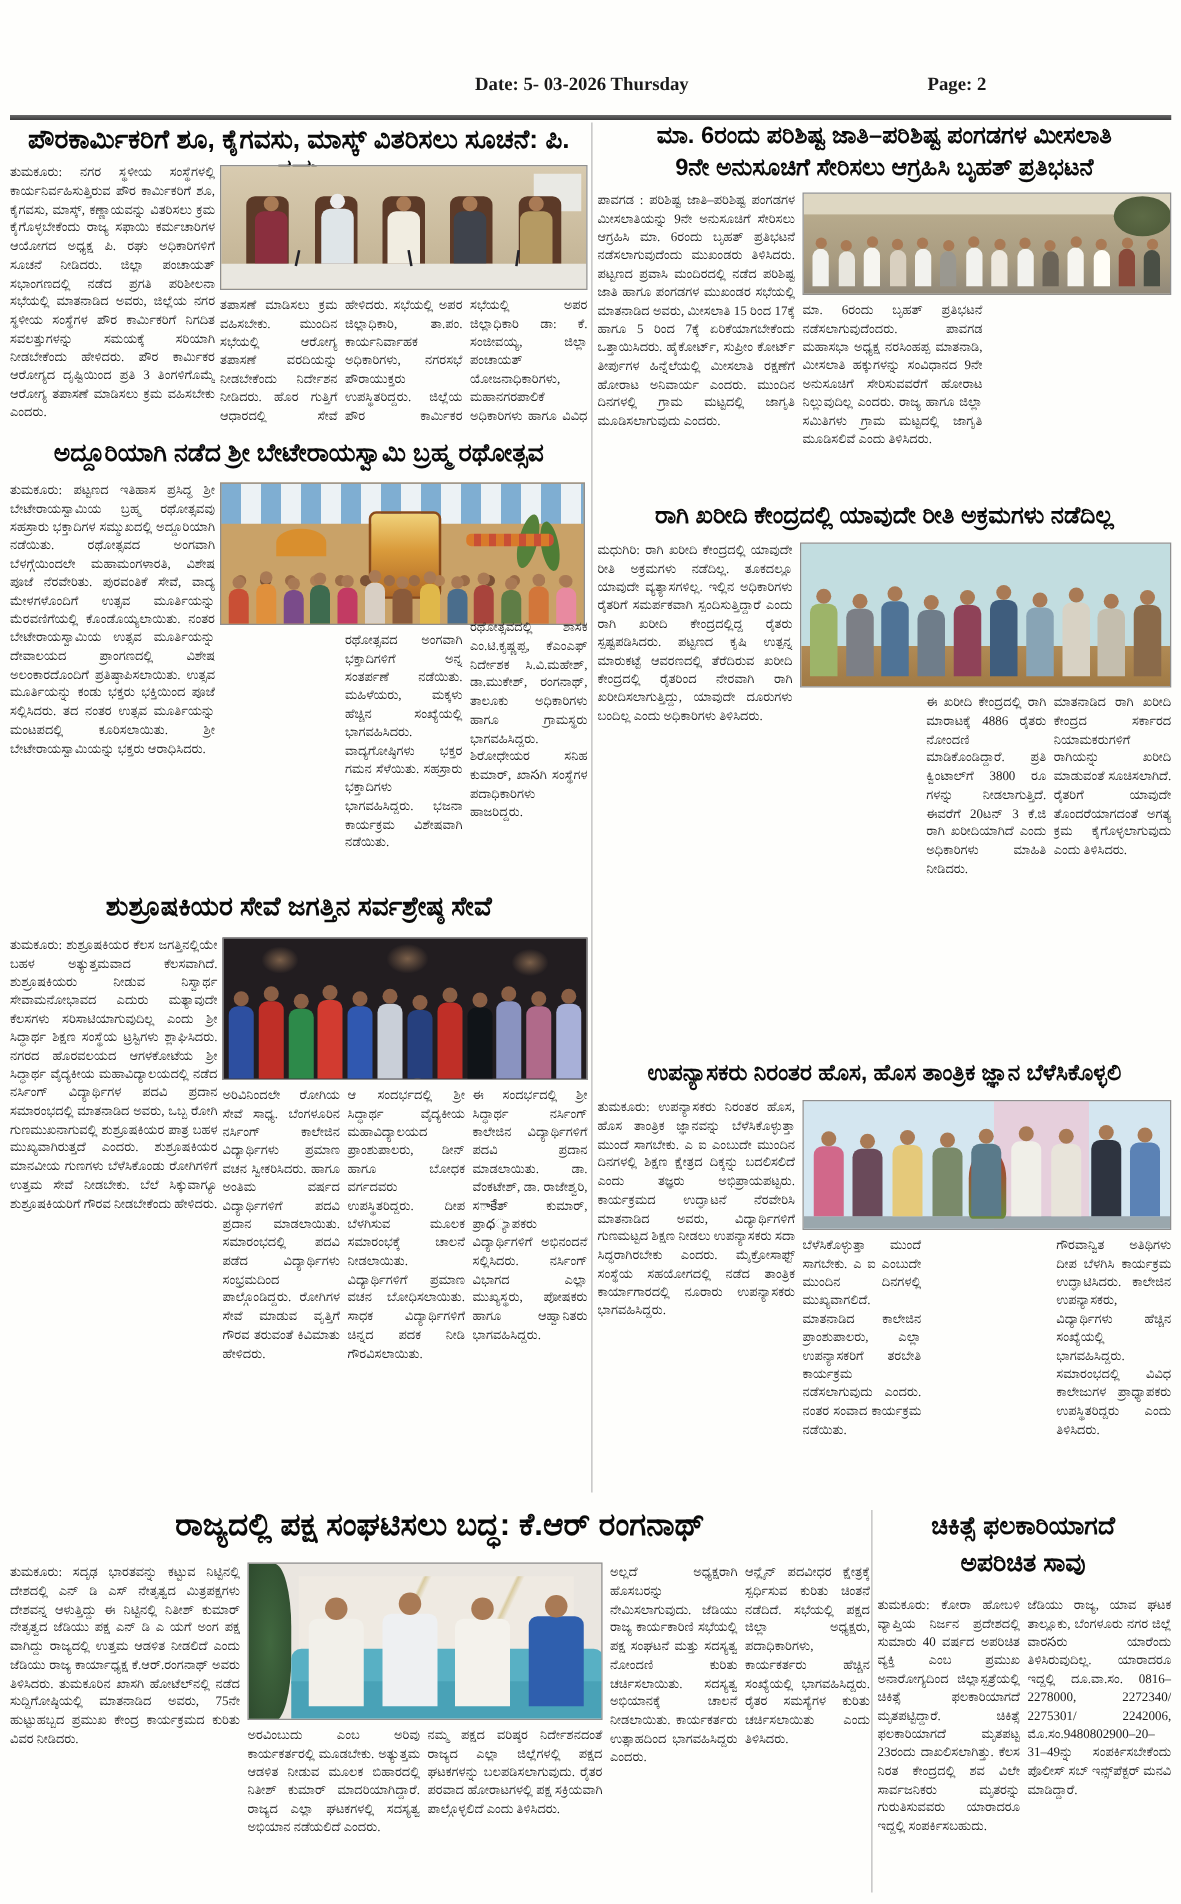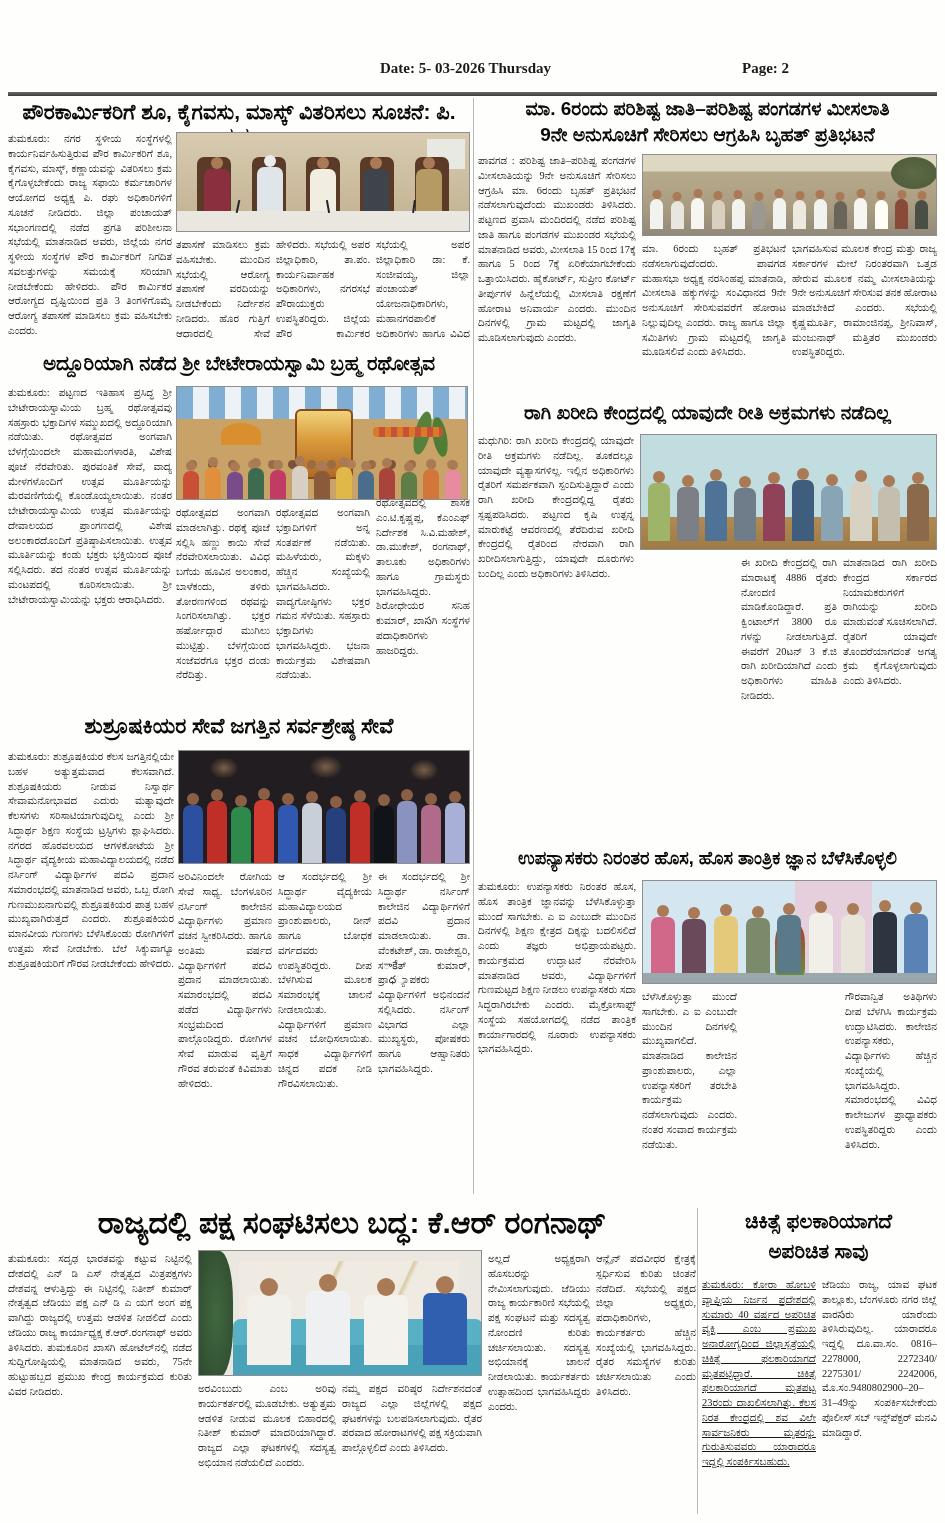--- a/index.html
+++ b/index.html
@@ -121,21 +121,20 @@
         </i>
         <i class="pp" style="width:13px;height:30px;background:#8a4a3a;">
           <b class="head" style="width:9px;height:9px;top:-9px;"></b>
         </i>
         <i class="pp" style="width:13px;height:29px;background:#4a4f45;">
           <b class="head" style="width:9px;height:9px;top:-9px;"></b>
         </i>
       </span>
   </div>
   <div class="bodycol" style="left:642px;top:242px;width:144px;height:148px;">ಮಾ. 6ರಂದು ಬೃಹತ್ ಪ್ರತಿಭಟನೆ ನಡೆಸಲಾಗುವುದೆಂದರು. ಪಾವಗಡ ಮಹಾಸಭಾ ಅಧ್ಯಕ್ಷ ನರಸಿಂಹಪ್ಪ ಮಾತನಾಡಿ, ಮೀಸಲಾತಿ ಹಕ್ಕುಗಳನ್ನು ಸಂವಿಧಾನದ 9ನೇ ಅನುಸೂಚಿಗೆ ಸೇರಿಸುವವರೆಗೆ ಹೋರಾಟ ನಿಲ್ಲುವುದಿಲ್ಲ ಎಂದರು. ರಾಜ್ಯ ಹಾಗೂ ಜಿಲ್ಲಾ ಸಮಿತಿಗಳು ಗ್ರಾಮ ಮಟ್ಟದಲ್ಲಿ ಜಾಗೃತಿ ಮೂಡಿಸಲಿವೆ ಎಂದು ತಿಳಿಸಿದರು.</div>
-  <div class="bodycol" style="left:792px;top:242px;width:145px;height:148px;">ಭಾಗವಹಿಸುವ ಮೂಲಕ ಕೇಂದ್ರ ಮತ್ತು ರಾಜ್ಯ ಸರ್ಕಾರಗಳ ಮೇಲೆ ನಿರಂತರವಾಗಿ ಒತ್ತಡ ಹೇರುವ ಮೂಲಕ ನಮ್ಮ ಮೀಸಲಾತಿಯನ್ನು 9ನೇ ಅನುಸೂಚಿಗೆ ಸೇರಿಸುವ ತನಕ ಹೋರಾಟ ಮಾಡಬೇಕಿದೆ ಎಂದರು. ಸಭೆಯಲ್ಲಿ ಕೃಷ್ಣಮೂರ್ತಿ, ರಾಮಾಂಜಿನಪ್ಪ, ಶ್ರೀನಿವಾಸ್, ಮಂಜುನಾಥ್ ಮತ್ತಿತರ ಮುಖಂಡರು ಉಪಸ್ಥಿತರಿದ್ದರು.</div>
 
   <div class="hl" style="left:8px;top:352px;width:462px;font-size:20px;">ಅದ್ದೂರಿಯಾಗಿ ನಡೆದ ಶ್ರೀ ಬೇಟೇರಾಯಸ್ವಾಮಿ ಬ್ರಹ್ಮ ರಥೋತ್ಸವ</div>
   <div class="bodycol" style="left:8px;top:386px;width:164px;height:318px;">ತುಮಕೂರು: ಪಟ್ಟಣದ ಇತಿಹಾಸ ಪ್ರಸಿದ್ಧ ಶ್ರೀ ಬೇಟೇರಾಯಸ್ವಾಮಿಯ ಬ್ರಹ್ಮ ರಥೋತ್ಸವವು ಸಹಸ್ರಾರು ಭಕ್ತಾದಿಗಳ ಸಮ್ಮುಖದಲ್ಲಿ ಅದ್ದೂರಿಯಾಗಿ ನಡೆಯಿತು. ರಥೋತ್ಸವದ ಅಂಗವಾಗಿ ಬೆಳಗ್ಗೆಯಿಂದಲೇ ಮಹಾಮಂಗಳಾರತಿ, ವಿಶೇಷ ಪೂಜೆ ನೆರವೇರಿತು. ಪುರವಂತಿಕೆ ಸೇವೆ, ವಾದ್ಯ ಮೇಳಗಳೊಂದಿಗೆ ಉತ್ಸವ ಮೂರ್ತಿಯನ್ನು ಮೆರವಣಿಗೆಯಲ್ಲಿ ಕೊಂಡೊಯ್ಯಲಾಯಿತು. ನಂತರ ಬೇಟೇರಾಯಸ್ವಾಮಿಯ ಉತ್ಸವ ಮೂರ್ತಿಯನ್ನು ದೇವಾಲಯದ ಪ್ರಾಂಗಣದಲ್ಲಿ ವಿಶೇಷ ಅಲಂಕಾರದೊಂದಿಗೆ ಪ್ರತಿಷ್ಠಾಪಿಸಲಾಯಿತು. ಉತ್ಸವ ಮೂರ್ತಿಯನ್ನು ಕಂಡು ಭಕ್ತರು ಭಕ್ತಿಯಿಂದ ಪೂಜೆ ಸಲ್ಲಿಸಿದರು. ತದ ನಂತರ ಉತ್ಸವ ಮೂರ್ತಿಯನ್ನು ಮಂಟಪದಲ್ಲಿ ಕೂರಿಸಲಾಯಿತು. ಶ್ರೀ ಬೇಟೇರಾಯಸ್ವಾಮಿಯನ್ನು ಭಕ್ತರು ಆರಾಧಿಸಿದರು.</div>
   <div class="photo" style="left:176px;top:386px;width:292px;height:114px;background:#c9a268;">
     <i class="blk" style="left:0;top:0;width:100%;height:32px;background:repeating-linear-gradient(90deg,#7fae d2 0,#7faed2 16px,#ecf2f5 16px,#ecf2f5 32px);background:repeating-linear-gradient(90deg,#7faed2 0,#7faed2 16px,#ecf2f5 16px,#ecf2f5 32px);"></i>
     <i class="blk" style="left:44px;top:36px;width:40px;height:22px;background:#d98f2e;border-radius:50% 50% 0 0;"></i>
     <i class="blk" style="left:118px;top:22px;width:54px;height:66px;background:linear-gradient(180deg,#f0d27a,#d99a3a 45%,#b06a28);border:2px solid #8a4a1a;border-radius:6px;"></i>
     <i class="blk" style="left:238px;top:24px;width:15px;height:44px;background:#55813a;border-radius:50%;transform:rotate(14deg);"></i>
     <i class="blk" style="left:256px;top:30px;width:14px;height:40px;background:#4f7d35;border-radius:50%;transform:rotate(-10deg);"></i>
     <i class="blk" style="left:196px;top:40px;width:70px;height:10px;background:repeating-linear-gradient(90deg,#d97a2a 0,#d97a2a 6px,#c94f35 6px,#c94f35 12px);border-radius:4px;"></i>
@@ -190,21 +189,20 @@
           <b class="head" style="width:10px;height:10px;top:-10px;"></b>
         </i>
         <i class="pp" style="width:16px;height:30px;background:#d2763a;">
           <b class="head" style="width:10px;height:10px;top:-10px;"></b>
         </i>
         <i class="pp" style="width:16px;height:29px;background:#e88aa0;">
           <b class="head" style="width:10px;height:10px;top:-10px;"></b>
         </i>
       </span>
   </div>
-  <div class="bodycol" style="left:176px;top:506px;width:94px;height:198px;">ರಥೋತ್ಸವದ ಅಂಗವಾಗಿ ಮಾಡಲಾಗಿತ್ತು. ರಥಕ್ಕೆ ಪೂಜೆ ಸಲ್ಲಿಸಿ ಹಣ್ಣು ಕಾಯಿ ಸೇವೆ ನೆರವೇರಿಸಲಾಯಿತು. ವಿವಿಧ ಬಗೆಯ ಹೂವಿನ ಅಲಂಕಾರ, ಬಾಳೆಕಂದು, ತಳಿರು ತೋರಣಗಳಿಂದ ರಥವನ್ನು ಸಿಂಗರಿಸಲಾಗಿತ್ತು. ಭಕ್ತರ ಹರ್ಷೋದ್ಗಾರ ಮುಗಿಲು ಮುಟ್ಟಿತ್ತು. ಬೆಳಗ್ಗೆಯಿಂದ ಸಂಜೆವರೆಗೂ ಭಕ್ತರ ದಂಡು ನೆರೆದಿತ್ತು.</div>
   <div class="bodycol" style="left:276px;top:506px;width:94px;height:198px;">ರಥೋತ್ಸವದ ಅಂಗವಾಗಿ ಭಕ್ತಾದಿಗಳಿಗೆ ಅನ್ನ ಸಂತರ್ಪಣೆ ನಡೆಯಿತು. ಮಹಿಳೆಯರು, ಮಕ್ಕಳು ಹೆಚ್ಚಿನ ಸಂಖ್ಯೆಯಲ್ಲಿ ಭಾಗವಹಿಸಿದರು. ವಾದ್ಯಗೋಷ್ಠಿಗಳು ಭಕ್ತರ ಗಮನ ಸೆಳೆಯಿತು. ಸಹಸ್ರಾರು ಭಕ್ತಾದಿಗಳು ಭಾಗವಹಿಸಿದ್ದರು. ಭಜನಾ ಕಾರ್ಯಕ್ರಮ ವಿಶೇಷವಾಗಿ ನಡೆಯಿತು.</div>
   <div class="bodycol" style="left:376px;top:496px;width:94px;height:198px;">ರಥೋತ್ಸವದಲ್ಲಿ ಶಾಸಕ ಎಂ.ಟಿ.ಕೃಷ್ಣಪ್ಪ, ಕೆಎಂಎಫ್ ನಿರ್ದೇಶಕ ಸಿ.ವಿ.ಮಹೇಶ್, ಡಾ.ಮುಕೇಶ್, ರಂಗನಾಥ್, ತಾಲೂಕು ಅಧಿಕಾರಿಗಳು ಹಾಗೂ ಗ್ರಾಮಸ್ಥರು ಭಾಗವಹಿಸಿದ್ದರು. ಶಿರೋಧೇಯರ ಸನಿಹ ಕುಮಾರ್, ಖಾసಗಿ ಸಂಸ್ಥೆಗಳ ಪದಾಧಿಕಾರಿಗಳು ಹಾಜರಿದ್ದರು.</div>
 
   <div class="hl" style="left:478px;top:402px;width:459px;font-size:19px;">ರಾಗಿ ಖರೀದಿ ಕೇಂದ್ರದಲ್ಲಿ ಯಾವುದೇ ರೀತಿ ಅಕ್ರಮಗಳು ನಡೆದಿಲ್ಲ</div>
   <div class="bodycol" style="left:478px;top:434px;width:156px;height:270px;">ಮಧುಗಿರಿ: ರಾಗಿ ಖರೀದಿ ಕೇಂದ್ರದಲ್ಲಿ ಯಾವುದೇ ರೀತಿ ಅಕ್ರಮಗಳು ನಡೆದಿಲ್ಲ. ತೂಕದಲ್ಲೂ ಯಾವುದೇ ವ್ಯತ್ಯಾಸಗಳಿಲ್ಲ. ಇಲ್ಲಿನ ಅಧಿಕಾರಿಗಳು ರೈತರಿಗೆ ಸಮರ್ಪಕವಾಗಿ ಸ್ಪಂದಿಸುತ್ತಿದ್ದಾರೆ ಎಂದು ರಾಗಿ ಖರೀದಿ ಕೇಂದ್ರದಲ್ಲಿದ್ದ ರೈತರು ಸ್ಪಷ್ಟಪಡಿಸಿದರು. ಪಟ್ಟಣದ ಕೃಷಿ ಉತ್ಪನ್ನ ಮಾರುಕಟ್ಟೆ ಆವರಣದಲ್ಲಿ ತೆರೆದಿರುವ ಖರೀದಿ ಕೇಂದ್ರದಲ್ಲಿ ರೈತರಿಂದ ನೇರವಾಗಿ ರಾಗಿ ಖರೀದಿಸಲಾಗುತ್ತಿದ್ದು, ಯಾವುದೇ ದೂರುಗಳು ಬಂದಿಲ್ಲ ಎಂದು ಅಧಿಕಾರಿಗಳು ತಿಳಿಸಿದರು.</div>
   <div class="photo" style="left:640px;top:434px;width:297px;height:116px;background:linear-gradient(180deg,#c2dde0 0,#c2dde0 72%,#b08a55 72%,#a07a45 100%);">
     <span class="prow" style="bottom:8px;">
         <i class="pp" style="width:22px;height:58px;background:#9db469;">
           <b class="head"></b>
         </i>
@@ -321,21 +319,21 @@
           <b class="head"></b>
         </i>
         <i class="pp" style="width:24px;height:59px;background:#5b82b5;">
           <b class="head"></b>
         </i>
       </span>
   </div>
   <div class="bodycol" style="left:642px;top:990px;width:95px;height:206px;">ಬೆಳೆಸಿಕೊಳ್ಳುತ್ತಾ ಮುಂದೆ ಸಾಗಬೇಕು. ಎ ಐ ಎಂಬುದೇ ಮುಂದಿನ ದಿನಗಳಲ್ಲಿ ಮುಖ್ಯವಾಗಲಿದೆ. ಮಾತನಾಡಿದ ಕಾಲೇಜಿನ ಪ್ರಾಂಶುಪಾಲರು, ಎಲ್ಲಾ ಉಪನ್ಯಾಸಕರಿಗೆ ತರಬೇತಿ ಕಾರ್ಯಕ್ರಮ ನಡೆಸಲಾಗುವುದು ಎಂದರು. ನಂತರ ಸಂವಾದ ಕಾರ್ಯಕ್ರಮ ನಡೆಯಿತು.</div>
   <div class="bodycol" style="left:845px;top:990px;width:92px;height:206px;">ಗೌರವಾನ್ವಿತ ಅತಿಥಿಗಳು ದೀಪ ಬೆಳಗಿಸಿ ಕಾರ್ಯಕ್ರಮ ಉದ್ಘಾಟಿಸಿದರು. ಕಾಲೇಜಿನ ಉಪನ್ಯಾಸಕರು, ವಿದ್ಯಾರ್ಥಿಗಳು ಹೆಚ್ಚಿನ ಸಂಖ್ಯೆಯಲ್ಲಿ ಭಾಗವಹಿಸಿದ್ದರು. ಸಮಾರಂಭದಲ್ಲಿ ವಿವಿಧ ಕಾಲೇಜುಗಳ ಪ್ರಾಧ್ಯಾಪಕರು ಉಪಸ್ಥಿತರಿದ್ದರು ಎಂದು ತಿಳಿಸಿದರು.</div>
 
-  <div class="hl" style="left:8px;top:1206px;width:688px;font-size:30px;">ರಾಜ್ಯದಲ್ಲಿ ಪಕ್ಷ ಸಂಘಟಿಸಲು ಬದ್ಧ: ಕೆ.ಆರ್ ರಂಗನಾಥ್</div>
+  <div class="hl" style="left:8px;top:1206px;width:688px;font-size:25px;">ರಾಜ್ಯದಲ್ಲಿ ಪಕ್ಷ ಸಂಘಟಿಸಲು ಬದ್ಧ: ಕೆ.ಆರ್ ರಂಗನಾಥ್</div>
   <div class="bodycol" style="left:8px;top:1252px;width:184px;height:264px;">ತುಮಕೂರು: ಸದೃಢ ಭಾರತವನ್ನು ಕಟ್ಟುವ ನಿಟ್ಟಿನಲ್ಲಿ ದೇಶದಲ್ಲಿ ಎನ್ ಡಿ ಎಸ್ ನೇತೃತ್ವದ ಮಿತ್ರಪಕ್ಷಗಳು ದೇಶವನ್ನ ಆಳುತ್ತಿದ್ದು ಈ ನಿಟ್ಟಿನಲ್ಲಿ ನಿತೀಶ್ ಕುಮಾರ್ ನೇತೃತ್ವದ ಜೆಡಿಯು ಪಕ್ಷ ಎನ್ ಡಿ ಎ ಯಗೆ ಅಂಗ ಪಕ್ಷ ವಾಗಿದ್ದು ರಾಜ್ಯದಲ್ಲಿ ಉತ್ತಮ ಆಡಳಿತ ನೀಡಲಿದೆ ಎಂದು ಜೆಡಿಯು ರಾಜ್ಯ ಕಾರ್ಯಾಧ್ಯಕ್ಷ ಕೆ.ಆರ್.ರಂಗನಾಥ್ ಅವರು ತಿಳಿಸಿದರು. ತುಮಕೂರಿನ ಖಾಸಗಿ ಹೋಟೆಲ್‌ನಲ್ಲಿ ನಡೆದ ಸುದ್ದಿಗೋಷ್ಠಿಯಲ್ಲಿ ಮಾತನಾಡಿದ ಅವರು, 75ನೇ ಹುಟ್ಟುಹಬ್ಬದ ಪ್ರಮುಖ ಕೇಂದ್ರ ಕಾರ್ಯಕ್ರಮದ ಕುರಿತು ವಿವರ ನೀಡಿದರು.</div>
   <div class="photo" style="left:198px;top:1250px;width:284px;height:126px;background:#eae6e0;">
     <i class="blk" style="left:40px;top:10px;width:220px;height:60px;background:linear-gradient(115deg,#efeae2 0 40%,#d9cba0 41%,#efeae2 43%,#efeae2 70%,#d9cba0 71%,#efeae2 73%);"></i>
     <i class="blk" style="left:0;top:0;width:34px;height:126px;background:radial-gradient(#41683f,#2e4a2e);border-radius:0 40% 40% 0;"></i>
     <i class="blk" style="left:34px;bottom:28px;width:250px;height:28px;background:#58b0c4;border-radius:8px 8px 0 0;"></i>
     <i class="blk" style="left:34px;bottom:0;width:250px;height:30px;background:#49a2b7;"></i>
     <span class="prow" style="left:34px;bottom:10px;">
         <i class="pp" style="width:44px;height:70px;background:#f2f0ea;">
           <b class="head" style="width:18px;height:18px;top:-17px;"></b>
         </i>
@@ -350,16 +348,16 @@
         </i>
       </span>
   </div>
   <div class="bodycol" style="left:198px;top:1382px;width:138px;height:134px;">ಅರವಿಂಬುದು ಎಂಬ ಅರಿವು ಕಾರ್ಯಕರ್ತರಲ್ಲಿ ಮೂಡಬೇಕು. ಅತ್ಯುತ್ತಮ ಆಡಳಿತ ನೀಡುವ ಮೂಲಕ ಬಿಹಾರದಲ್ಲಿ ನಿತೀಶ್ ಕುಮಾರ್ ಮಾದರಿಯಾಗಿದ್ದಾರೆ. ರಾಜ್ಯದ ಎಲ್ಲಾ ಘಟಕಗಳಲ್ಲಿ ಸದಸ್ಯತ್ವ ಅಭಿಯಾನ ನಡೆಯಲಿದೆ ಎಂದರು.</div>
   <div class="bodycol" style="left:342px;top:1382px;width:140px;height:134px;">ನಮ್ಮ ಪಕ್ಷದ ವರಿಷ್ಠರ ನಿರ್ದೇಶನದಂತೆ ರಾಜ್ಯದ ಎಲ್ಲಾ ಜಿಲ್ಲೆಗಳಲ್ಲಿ ಪಕ್ಷದ ಘಟಕಗಳನ್ನು ಬಲಪಡಿಸಲಾಗುವುದು. ರೈತರ ಪರವಾದ ಹೋರಾಟಗಳಲ್ಲಿ ಪಕ್ಷ ಸಕ್ರಿಯವಾಗಿ ಪಾಲ್ಗೊಳ್ಳಲಿದೆ ಎಂದು ತಿಳಿಸಿದರು.</div>
   <div class="bodycol" style="left:596px;top:1252px;width:100px;height:264px;">ಆನ್ಲೈನ್ ಪದವೀಧರ ಕ್ಷೇತ್ರಕ್ಕೆ ಸ್ಪರ್ಧಿಸುವ ಕುರಿತು ಚಿಂತನೆ ನಡೆದಿದೆ. ಸಭೆಯಲ್ಲಿ ಪಕ್ಷದ ಜಿಲ್ಲಾ ಅಧ್ಯಕ್ಷರು, ಪದಾಧಿಕಾರಿಗಳು, ಕಾರ್ಯಕರ್ತರು ಹೆಚ್ಚಿನ ಸಂಖ್ಯೆಯಲ್ಲಿ ಭಾಗವಹಿಸಿದ್ದರು. ರೈತರ ಸಮಸ್ಯೆಗಳ ಕುರಿತು ಚರ್ಚಿಸಲಾಯಿತು ಎಂದು ತಿಳಿಸಿದರು.</div>
   <div class="bodycol" style="left:488px;top:1252px;width:102px;height:264px;">ಅಲ್ಲದೆ ಅಧ್ಯಕ್ಷರಾಗಿ ಹೊಸಬರನ್ನು ನೇಮಿಸಲಾಗುವುದು. ಜೆಡಿಯು ರಾಜ್ಯ ಕಾರ್ಯಕಾರಿಣಿ ಸಭೆಯಲ್ಲಿ ಪಕ್ಷ ಸಂಘಟನೆ ಮತ್ತು ಸದಸ್ಯತ್ವ ನೋಂದಣಿ ಕುರಿತು ಚರ್ಚಿಸಲಾಯಿತು. ಸದಸ್ಯತ್ವ ಅಭಿಯಾನಕ್ಕೆ ಚಾಲನೆ ನೀಡಲಾಯಿತು. ಕಾರ್ಯಕರ್ತರು ಉತ್ಸಾಹದಿಂದ ಭಾಗವಹಿಸಿದ್ದರು ಎಂದರು.</div>
 
   <div class="hl" style="left:700px;top:1210px;width:237px;font-size:20px;">ಚಿಕಿತ್ಸೆ ಫಲಕಾರಿಯಾಗದೆ</div>
   <div class="hl" style="left:700px;top:1240px;width:237px;font-size:20px;">ಅಪರಿಚಿತ ಸಾವು</div>
-  <div class="bodycol" style="left:702px;top:1278px;width:114px;height:238px;text-decoration:underline;">ತುಮಕೂರು: ಕೋರಾ ಹೋಬಳಿ ವ್ಯಾಪ್ತಿಯ ನಿರ್ಜನ ಪ್ರದೇಶದಲ್ಲಿ ಸುಮಾರು 40 ವರ್ಷದ ಅಪರಿಚಿತ ವ್ಯಕ್ತಿ ಎಂಬ ಪ್ರಮುಖ ಅನಾರೋಗ್ಯದಿಂದ ಜಿಲ್ಲಾಸ್ಪತ್ರೆಯಲ್ಲಿ ಚಿಕಿತ್ಸೆ ಫಲಕಾರಿಯಾಗದೆ ಮೃತಪಟ್ಟಿದ್ದಾರೆ. ಚಿಕಿತ್ಸೆ ಫಲಕಾರಿಯಾಗದೆ ಮೃತಪಟ್ಟ 23ರಂದು ದಾಖಲಿಸಲಾಗಿತ್ತು. ಕೆಲಸ ನಿರತ ಕೇಂದ್ರದಲ್ಲಿ ಶವ ವಿಲೇ ಸಾರ್ವಜನಿಕರು ಮೃತರನ್ನು ಗುರುತಿಸುವವರು ಯಾರಾದರೂ ಇದ್ದಲ್ಲಿ ಸಂಪರ್ಕಿಸಬಹುದು.</div>
+  <div class="bodycol" style="left:702px;top:1278px;width:114px;height:238px;">ತುಮಕೂರು: ಕೋರಾ ಹೋಬಳಿ ವ್ಯಾಪ್ತಿಯ ನಿರ್ಜನ ಪ್ರದೇಶದಲ್ಲಿ ಸುಮಾರು 40 ವರ್ಷದ ಅಪರಿಚಿತ ವ್ಯಕ್ತಿ ಎಂಬ ಪ್ರಮುಖ ಅನಾರೋಗ್ಯದಿಂದ ಜಿಲ್ಲಾಸ್ಪತ್ರೆಯಲ್ಲಿ ಚಿಕಿತ್ಸೆ ಫಲಕಾರಿಯಾಗದೆ ಮೃತಪಟ್ಟಿದ್ದಾರೆ. ಚಿಕಿತ್ಸೆ ಫಲಕಾರಿಯಾಗದೆ ಮೃತಪಟ್ಟ 23ರಂದು ದಾಖಲಿಸಲಾಗಿತ್ತು. ಕೆಲಸ ನಿರತ ಕೇಂದ್ರದಲ್ಲಿ ಶವ ವಿಲೇ ಸಾರ್ವಜನಿಕರು ಮೃತರನ್ನು ಗುರುತಿಸುವವರು ಯಾರಾದರೂ ಇದ್ದಲ್ಲಿ ಸಂಪರ್ಕಿಸಬಹುದು.</div>
   <div class="bodycol" style="left:822px;top:1278px;width:115px;height:238px;">ಜೆಡಿಯು ರಾಜ್ಯ, ಯಾವ ಘಟಕ ತಾಲ್ಲೂಕು, ಬೆಂಗಳೂರು ನಗರ ಜಿಲ್ಲೆ ವಾರసರು ಯಾರೆಂದು ತಿಳಿಸಿರುವುದಿಲ್ಲ. ಯಾರಾದರೂ ಇದ್ದಲ್ಲಿ ದೂ.ವಾ.ಸಂ. 0816–2278000, 2272340/ 2275301/ 2242006, ಮೊ.ಸಂ.9480802900–20–31–49ನ್ನು ಸಂಪರ್ಕಿಸಬೇಕೆಂದು ಪೊಲೀಸ್ ಸಬ್ ಇನ್ಸ್‌ಪೆಕ್ಟರ್ ಮನವಿ ಮಾಡಿದ್ದಾರೆ.</div>
 
 </div>
 
 </body></html>

